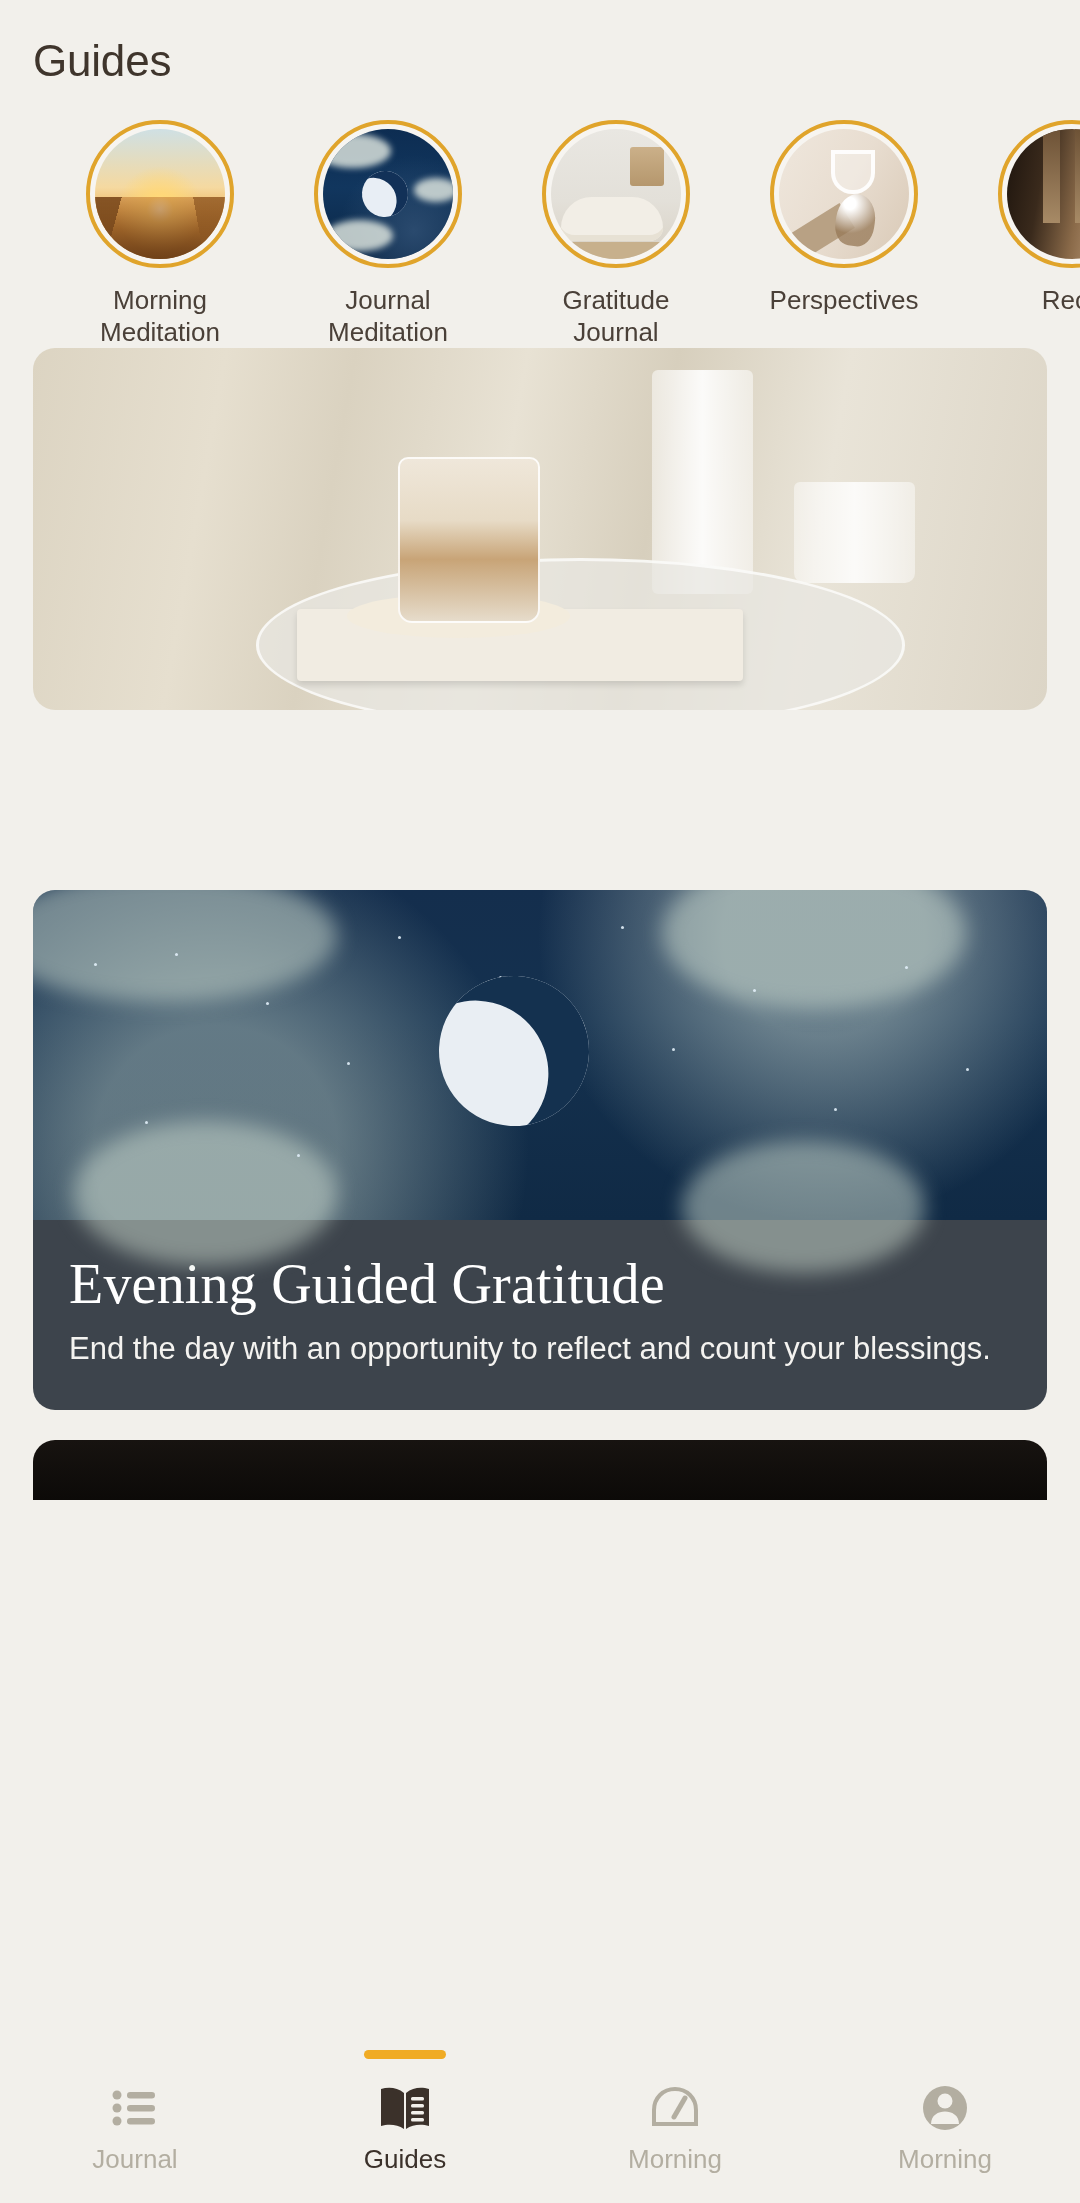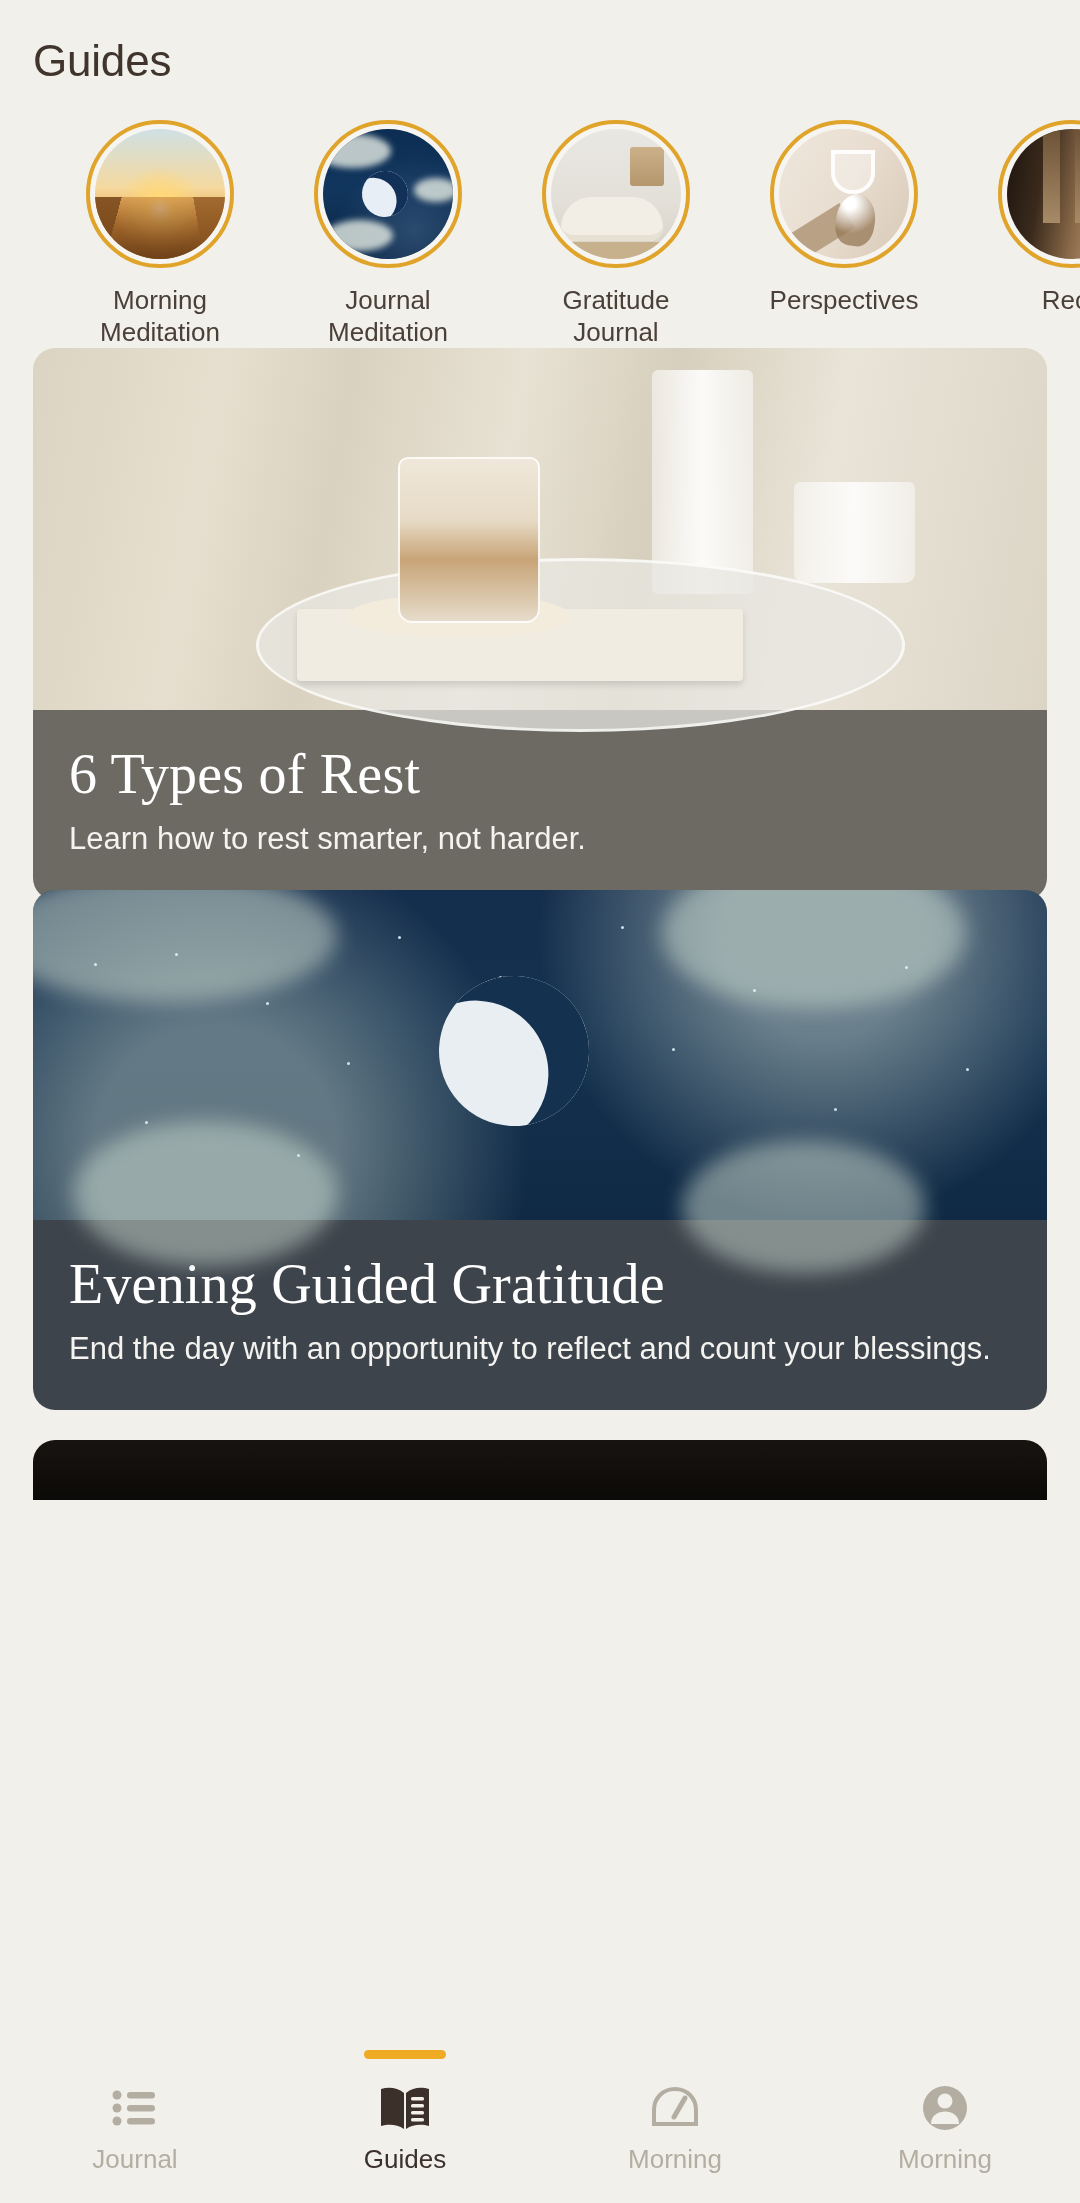--- a/index.html
+++ b/index.html
@@ -287,24 +287,20 @@
 </div>
 
 <div class="card" id="card-rest">
   <div class="card-photo">
     <div class="vase"></div>
     <div class="cup2"></div>
     <div class="table"></div>
     <div class="book"></div>
     <div class="plate"></div>
     <div class="latte"></div>
-  </div>
-  <div class="card-caption">
-    <div class="card-title">6 Types of Rest</div>
-    <div class="card-sub">Learn how to rest smarter, not harder.</div>
   </div>
 </div>
 
 <div class="card" id="card-evening">
   <div class="card-photo">
     <div class="cloud" style="left:-4%;top:-6%;width:34%;height:40%"></div>
     <div class="cloud" style="left:62%;top:-10%;width:30%;height:46%"></div>
     <div class="cloud" style="left:4%;bottom:-14%;width:26%;height:44%"></div>
     <div class="cloud" style="left:64%;bottom:-16%;width:24%;height:40%"></div>
     <div class="star" style="left:6%;top:22%"></div>

